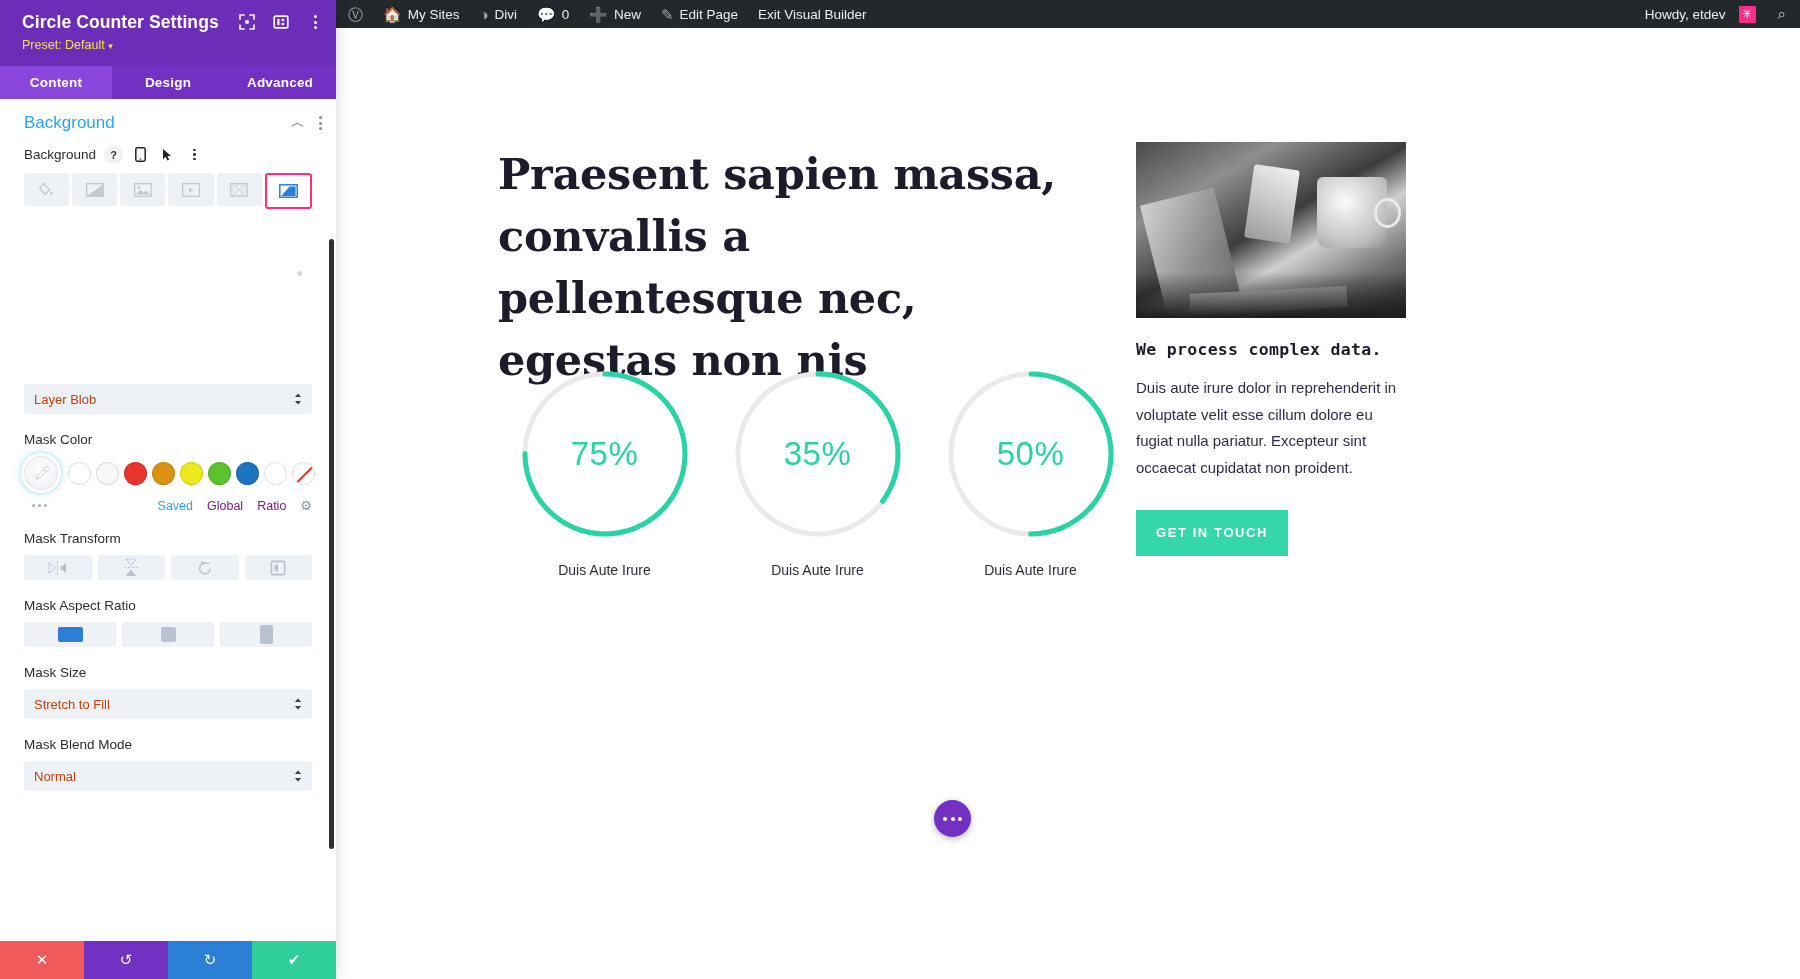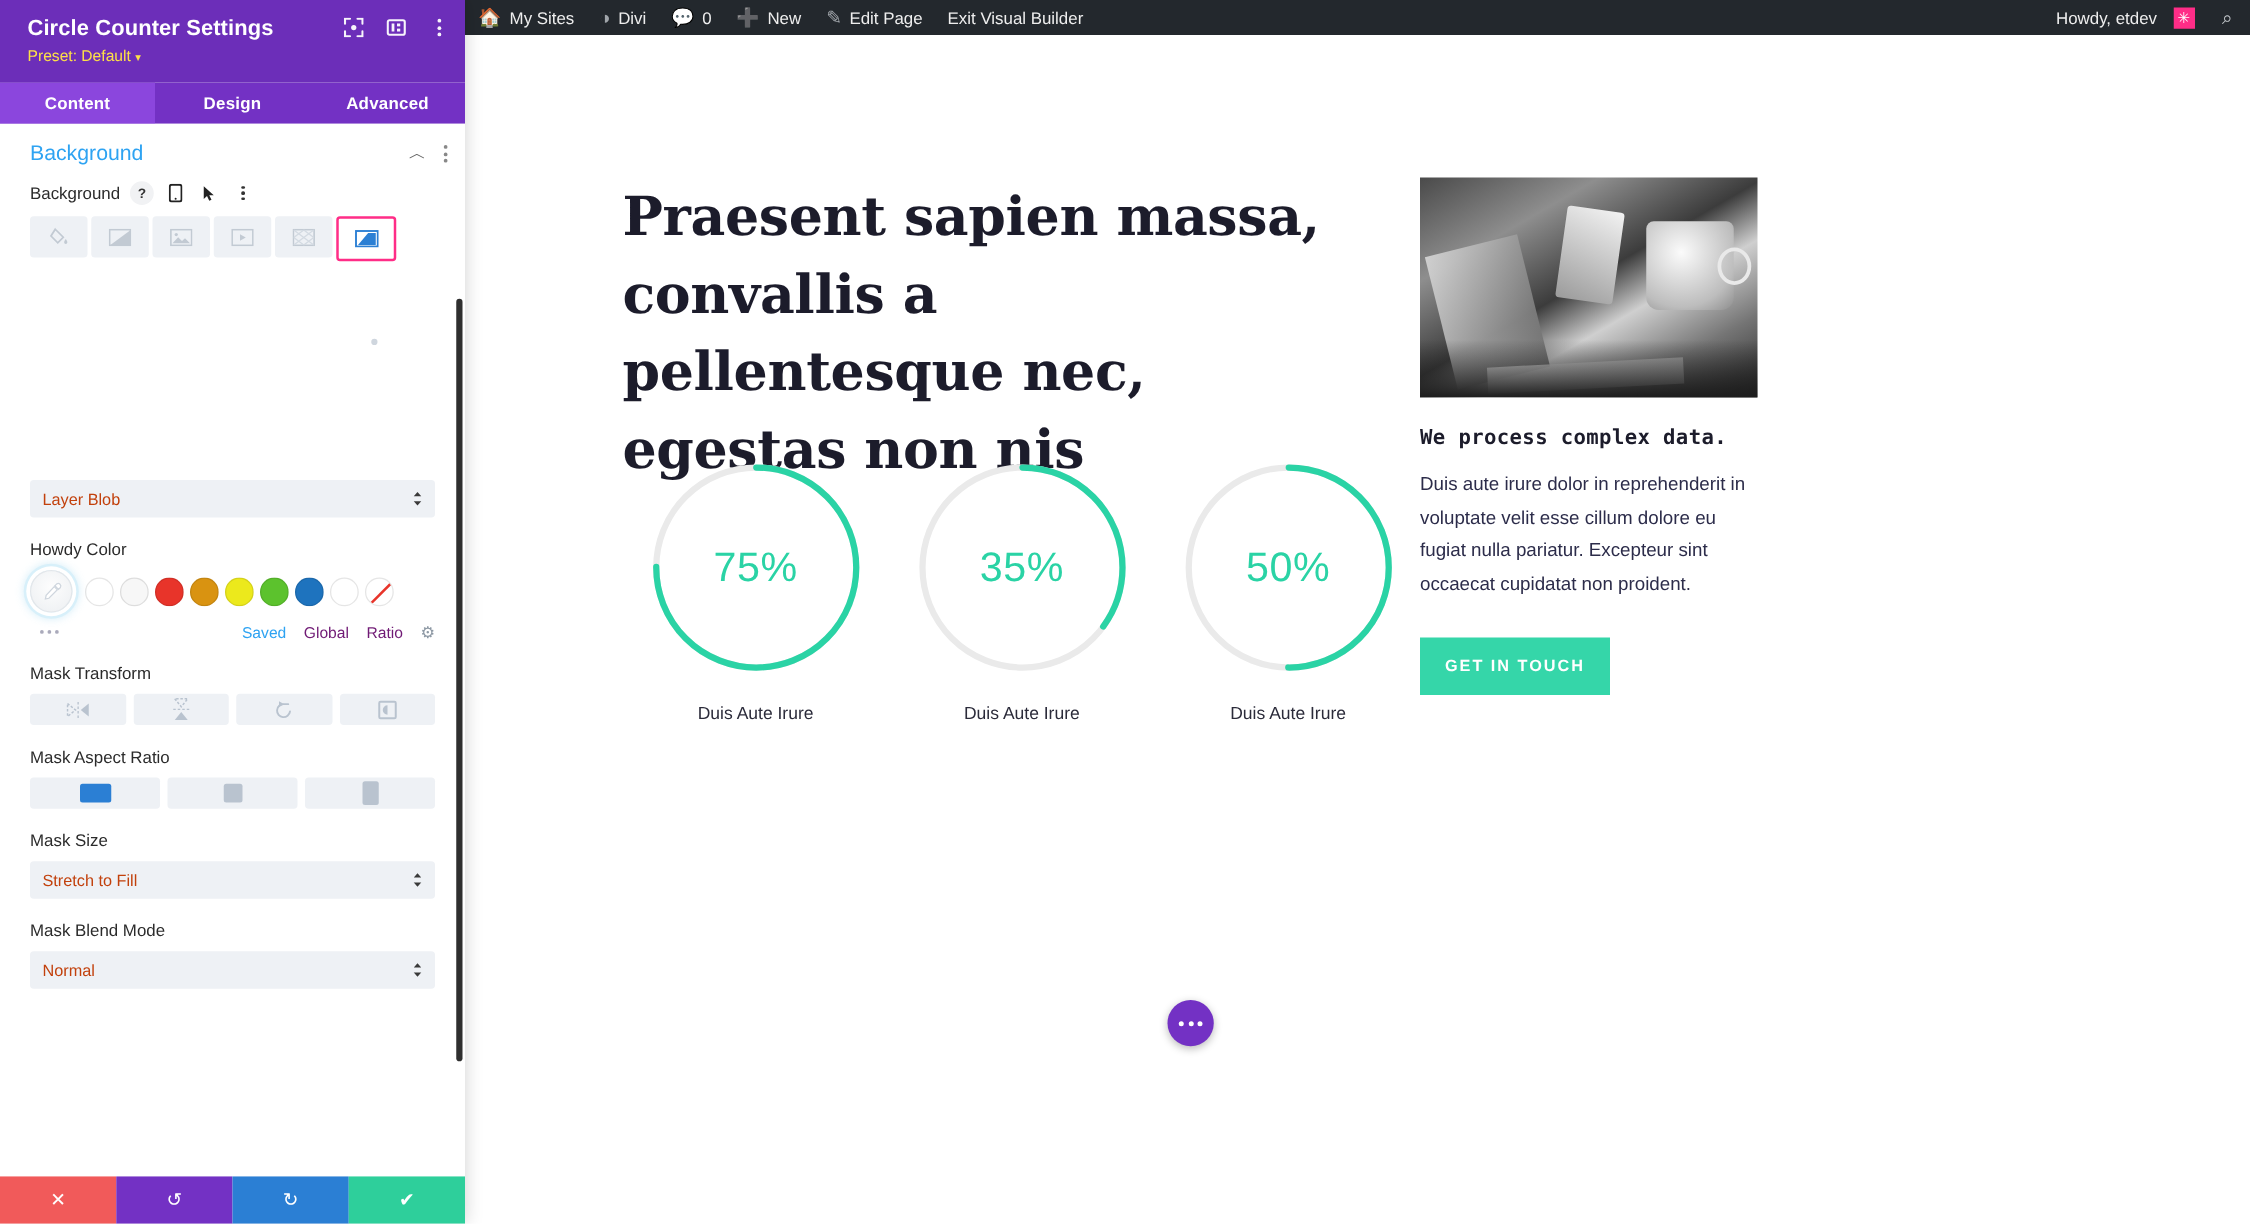--- a/index.html
+++ b/index.html
@@ -27,21 +27,21 @@
   .wp-right { margin-left: auto; display: flex; align-items: center; }
   .wp-avatar {
     width: 17px; height: 17px; background: #ff2d87; display:inline-flex;
     align-items:center; justify-content:center; color:#fff; font-size:12px;
     margin-left: 7px;
   }
   .wp-search { padding: 0 14px 0 12px; font-size: 15px; color: #c3c7cb; }
 
   
   .panel {
-    position: absolute; left: 0; top: 0; width: 372px; height: 979px;
+    position: absolute; left: 0; top: 0; width: 336px; height: 979px;
     background: #ffffff; display: flex; flex-direction: column;
     box-shadow: 0 0 14px rgba(0,0,0,.18);
   }
   .panel-header {
     background: #6c2eb9; color: #fff; padding: 12px 14px 10px 22px;
     position: relative; height: 66px;
   }
   .panel-title { font-size: 17.5px; font-weight: 700; letter-spacing: .1px; }
   .panel-preset { font-size: 12.5px; margin-top: 5px; color: #fde047; }
   .panel-preset .caret { font-size: 9px; }
@@ -442,21 +442,21 @@
           <span>Layer Blob</span>
           <span class="arrows">
             <svg width="8" height="12" viewBox="0 0 8 12">
                 <path d="M4 0.6 L7 4 L1 4 Z M4 11.4 L7 8 L1 8 Z" fill="#3a3a3a"></path>
               </svg>
           </span>
         </div>
       </div>
 
       <div class="field">
-        <div class="group-label">Howdy Color</div>
+        <div class="group-label">Mask Color</div>
         <div class="swatch-row" id="swatches">
           <div class="swatch picker">
             <svg width="17" height="17" viewBox="0 0 17 17">
               <path d="M12.4 2.1a2.1 2.1 0 0 1 2.9 2.9l-1.5 1.5-2.9-2.9z" fill="#fff" stroke="#cfd6de" stroke-width="1"></path>
               <path d="M10.4 4.3 L12.9 6.8 L6.1 13.6 L3.3 14.2 L3.9 11.3 Z" fill="#fff" stroke="#cfd6de" stroke-width="1"></path>
             </svg>
           </div>
         <div class="swatch" style="background: rgb(255, 255, 255);"></div>
             <div class="swatch" style="background: rgb(247, 247, 247);"></div>
             <div class="swatch" style="background: rgb(232, 52, 42);"></div>

